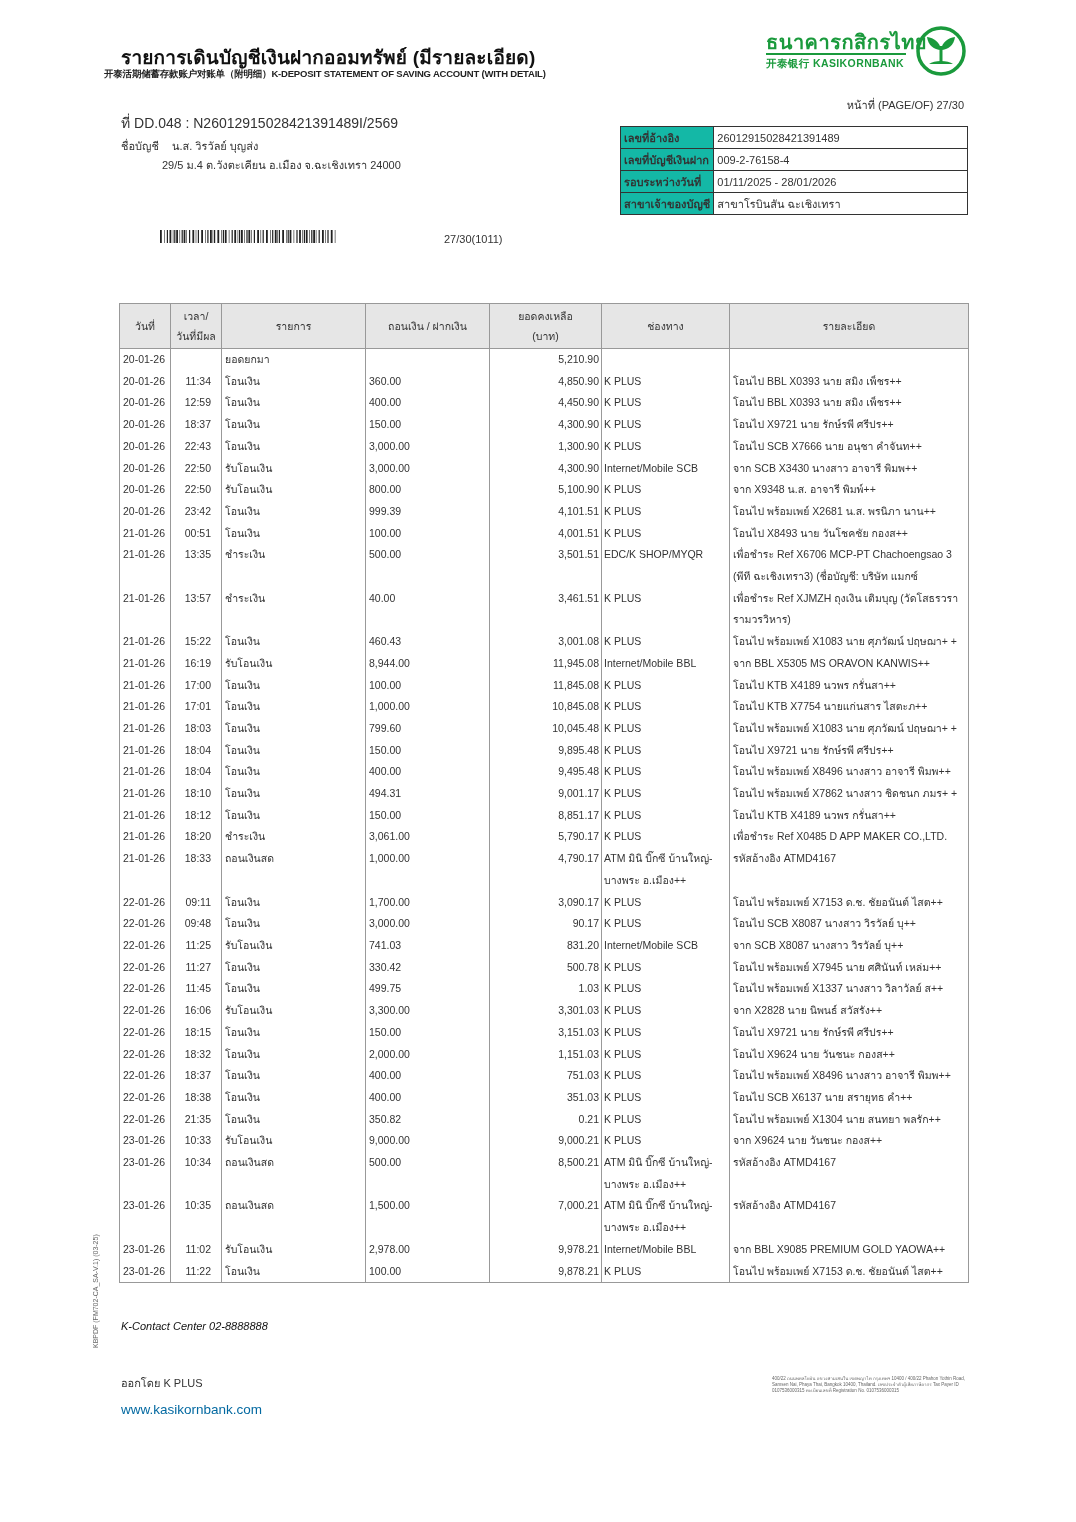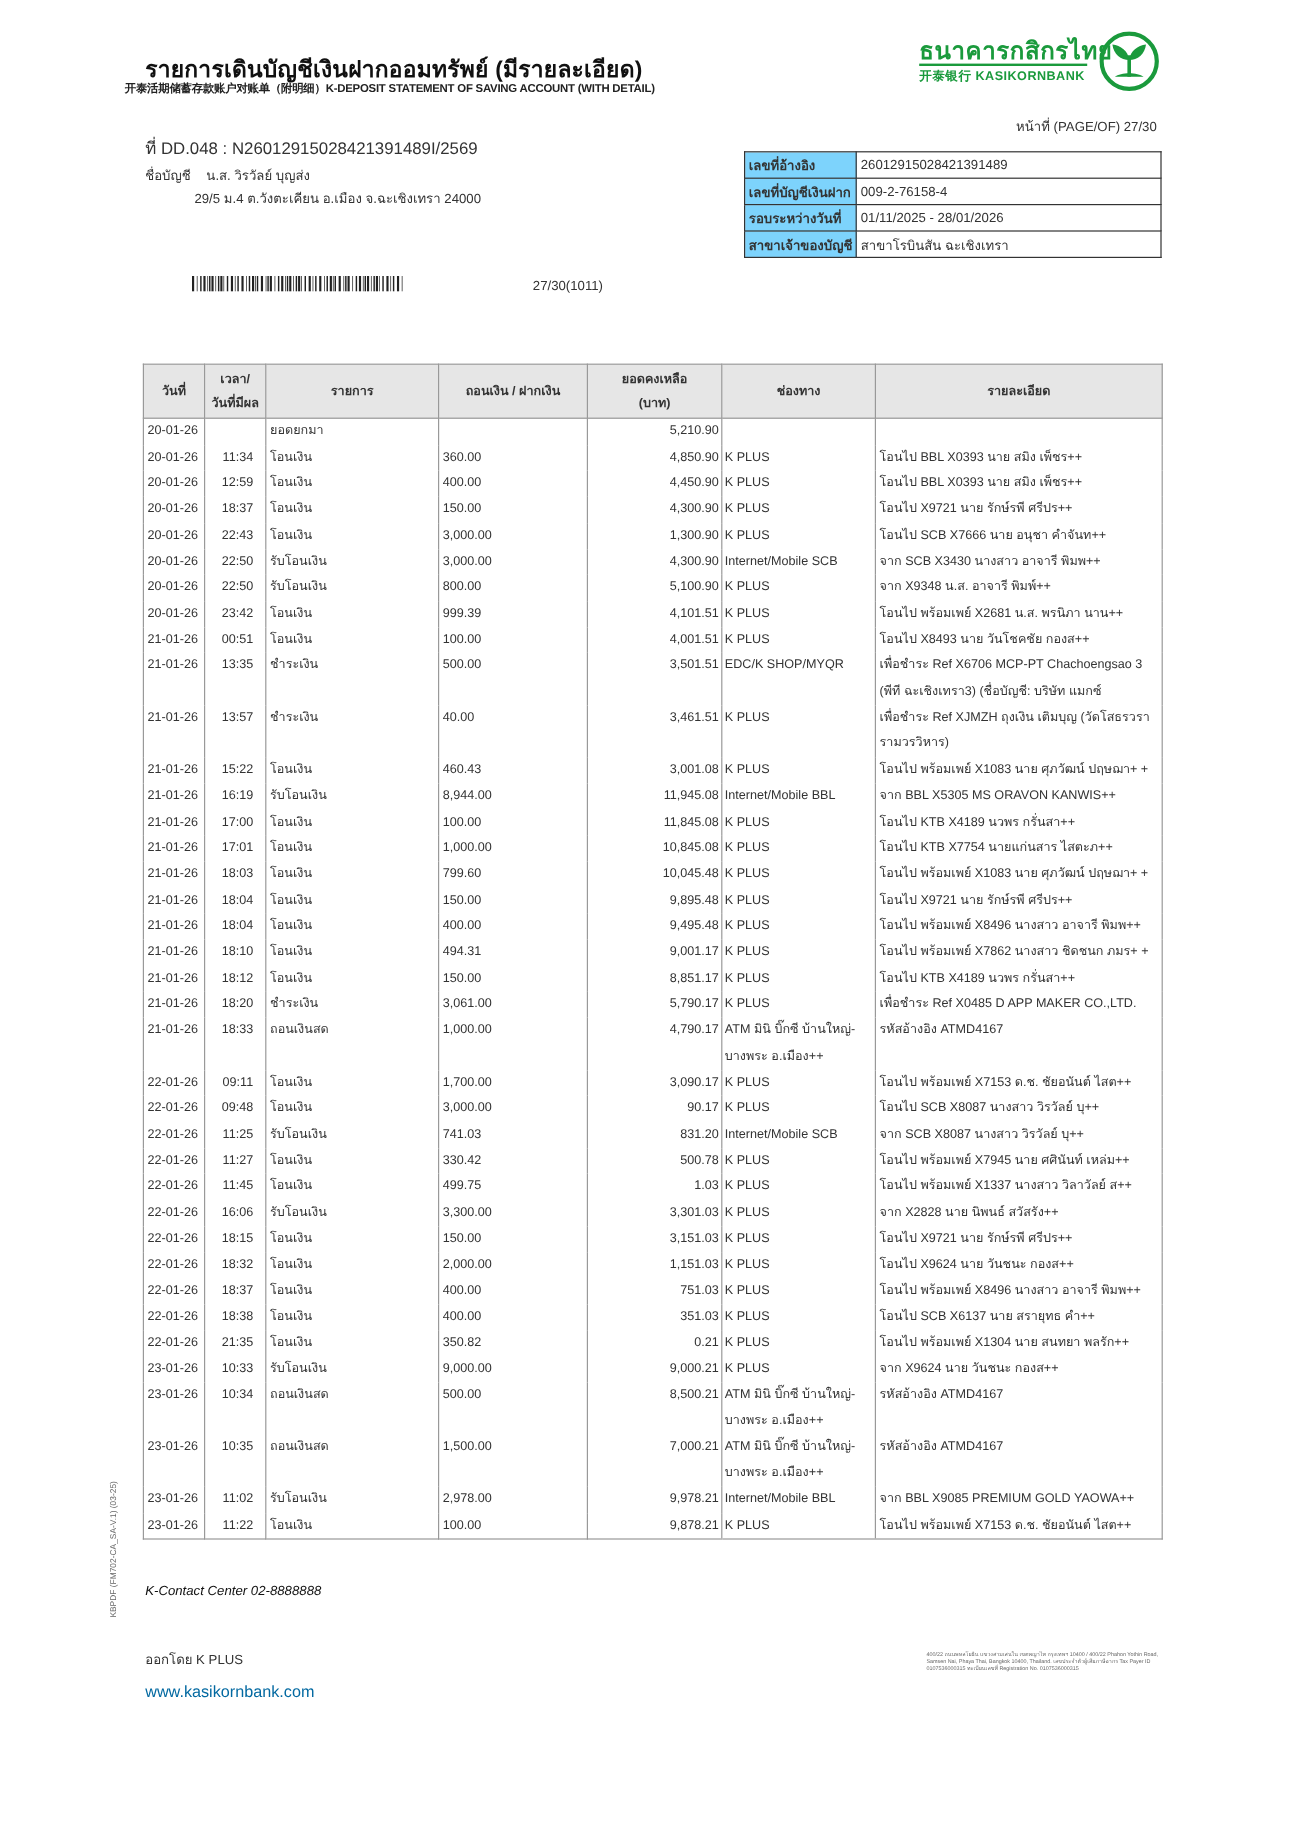--- a/index.html
+++ b/index.html
@@ -15,23 +15,23 @@
   .logo-mark { position: absolute; left: 152px; top: 0px; width: 50px; height: 50px; }
   .page-of { right: 112px; top: 96px; font-size: 11px; color: #333; }
   .docno { left: 121px; top: 112px; font-size: 14px; color: #333; }
   .accname { left: 121px; top: 137px; font-size: 11px; color: #333; }
   .accname .lbl { margin-right: 10px; }
   .address { left: 162px; top: 156px; font-size: 11px; color: #333; }
   .barcode { left: 160px; top: 230px; width: 176px; height: 13px; }
   .barcode-text { left: 444px; top: 233px; font-size: 11px; color: #333; }
   .info-table { left: 620px; top: 126px; border-collapse: collapse; width: 348px; }
   .info-table td { border: 1.5px solid #333; font-size: 11px; height: 21px; padding: 0 3px; color: #333; }
-  .info-table td.k { font-weight: bold; background: #7dd3fc; width: 80px; white-space: nowrap; }
+  .info-table td.k { font-weight: bold; background: #14b8a6; width: 80px; white-space: nowrap; }
   .main { left: 119px; top: 303px; width: 849px; border-collapse: collapse; table-layout: fixed; }
-  .main th { background: #e6e6e6; font-size: 10.5px; font-weight: bold; color: #333; border: 1px solid #999; height: 44px; padding: 0 2px; line-height: 20px; }
+  .main th { background: #e6e6e6; font-size: 10.5px; font-weight: normal; color: #333; border: 1px solid #999; height: 44px; padding: 0 2px; line-height: 20px; }
   .main td { font-size: 10.5px; color: #333; height: 21.7px; padding: 0 3px; border-left: 1px solid #999; border-right: 1px solid #999; vertical-align: top; line-height: 21.7px; white-space: nowrap; }
   .main tr:last-child td { border-bottom: 1px solid #999; }
   .main td.r { text-align: right; }
   .main td.time { text-align: right; padding-right: 10px; }
   .main td.amt { text-align: left; }
   .main td.amt .wd { display: inline-block; padding-right: 28px; }
   .main td.chan { border-right: none; padding-left: 2px; }
   .main td.bal { border-right: none; padding-right: 2px; }
   .main td.det { white-space: normal; line-height: 21.7px; }
   .main td.chan.wrap { white-space: normal; }

